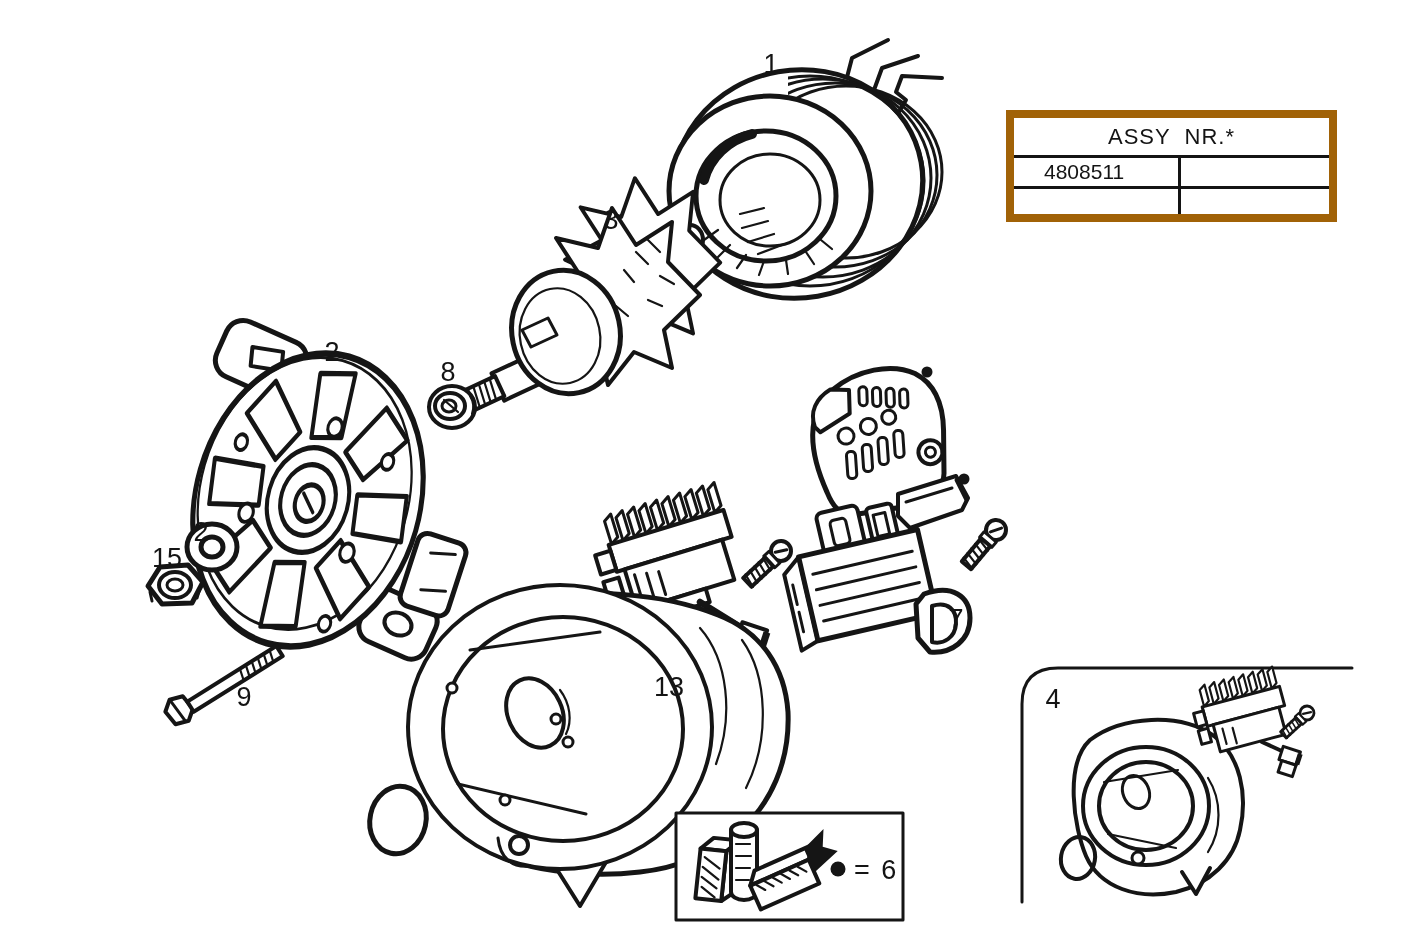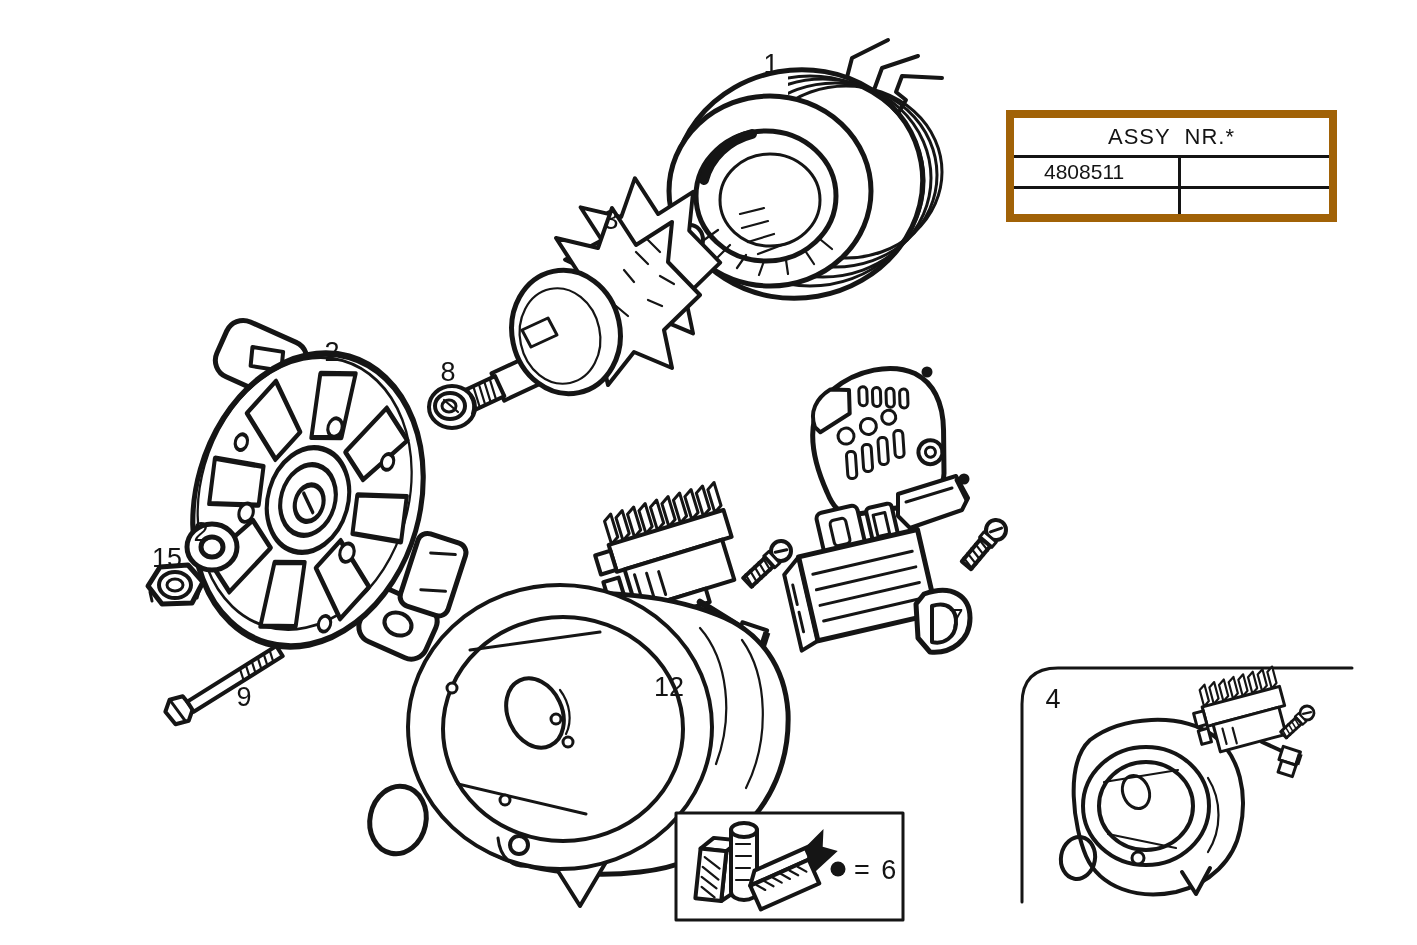--- a/index.html
+++ b/index.html
@@ -329,21 +329,21 @@
 
 <div class="plabel" style="left:771px;top:64px">1</div>
 <div class="plabel" style="left:332px;top:352px">2</div>
 <div class="plabel" style="left:611px;top:220px">3</div>
 <div class="plabel" style="left:1053px;top:699px">4</div>
 <div class="plabel" style="left:956px;top:619px">7</div>
 <div class="plabel" style="left:448px;top:372px">8</div>
 <div class="plabel" style="left:244px;top:697px">9</div>
 <div class="plabel" style="left:201px;top:532px">2</div>
 <div class="plabel" style="left:167px;top:558px">15</div>
-<div class="plabel" style="left:669px;top:687px">12</div>
+<div class="plabel" style="left:669px;top:687px">13</div>
 
 <div class="assy-table">
   <div class="assy-header">ASSY  NR.*</div>
   <div class="assy-row">
     <div class="assy-cell left">4808511</div>
     <div class="assy-cell right"></div>
   </div>
   <div class="assy-row">
     <div class="assy-cell left"></div>
     <div class="assy-cell right"></div>

